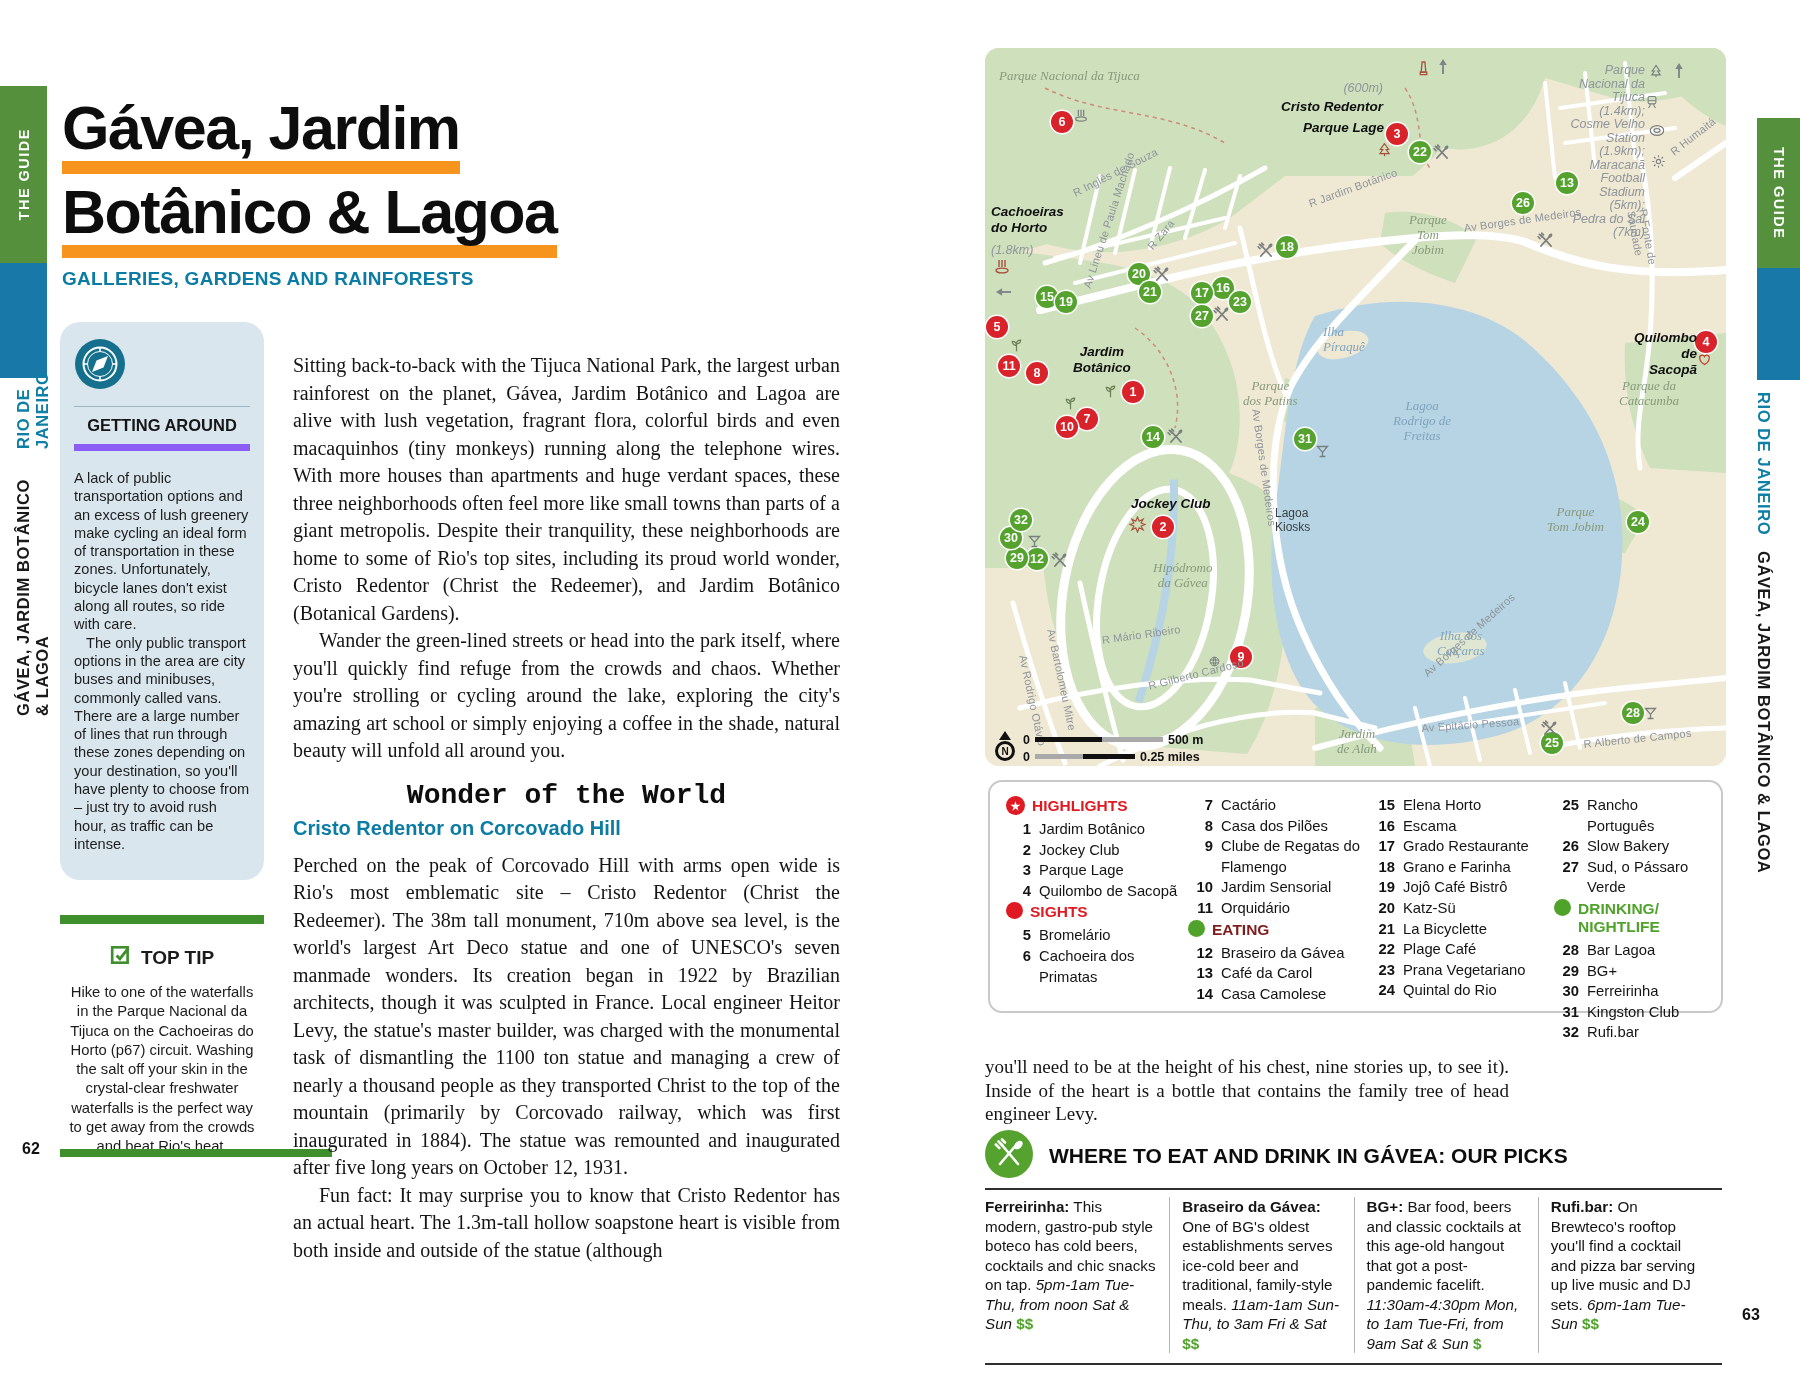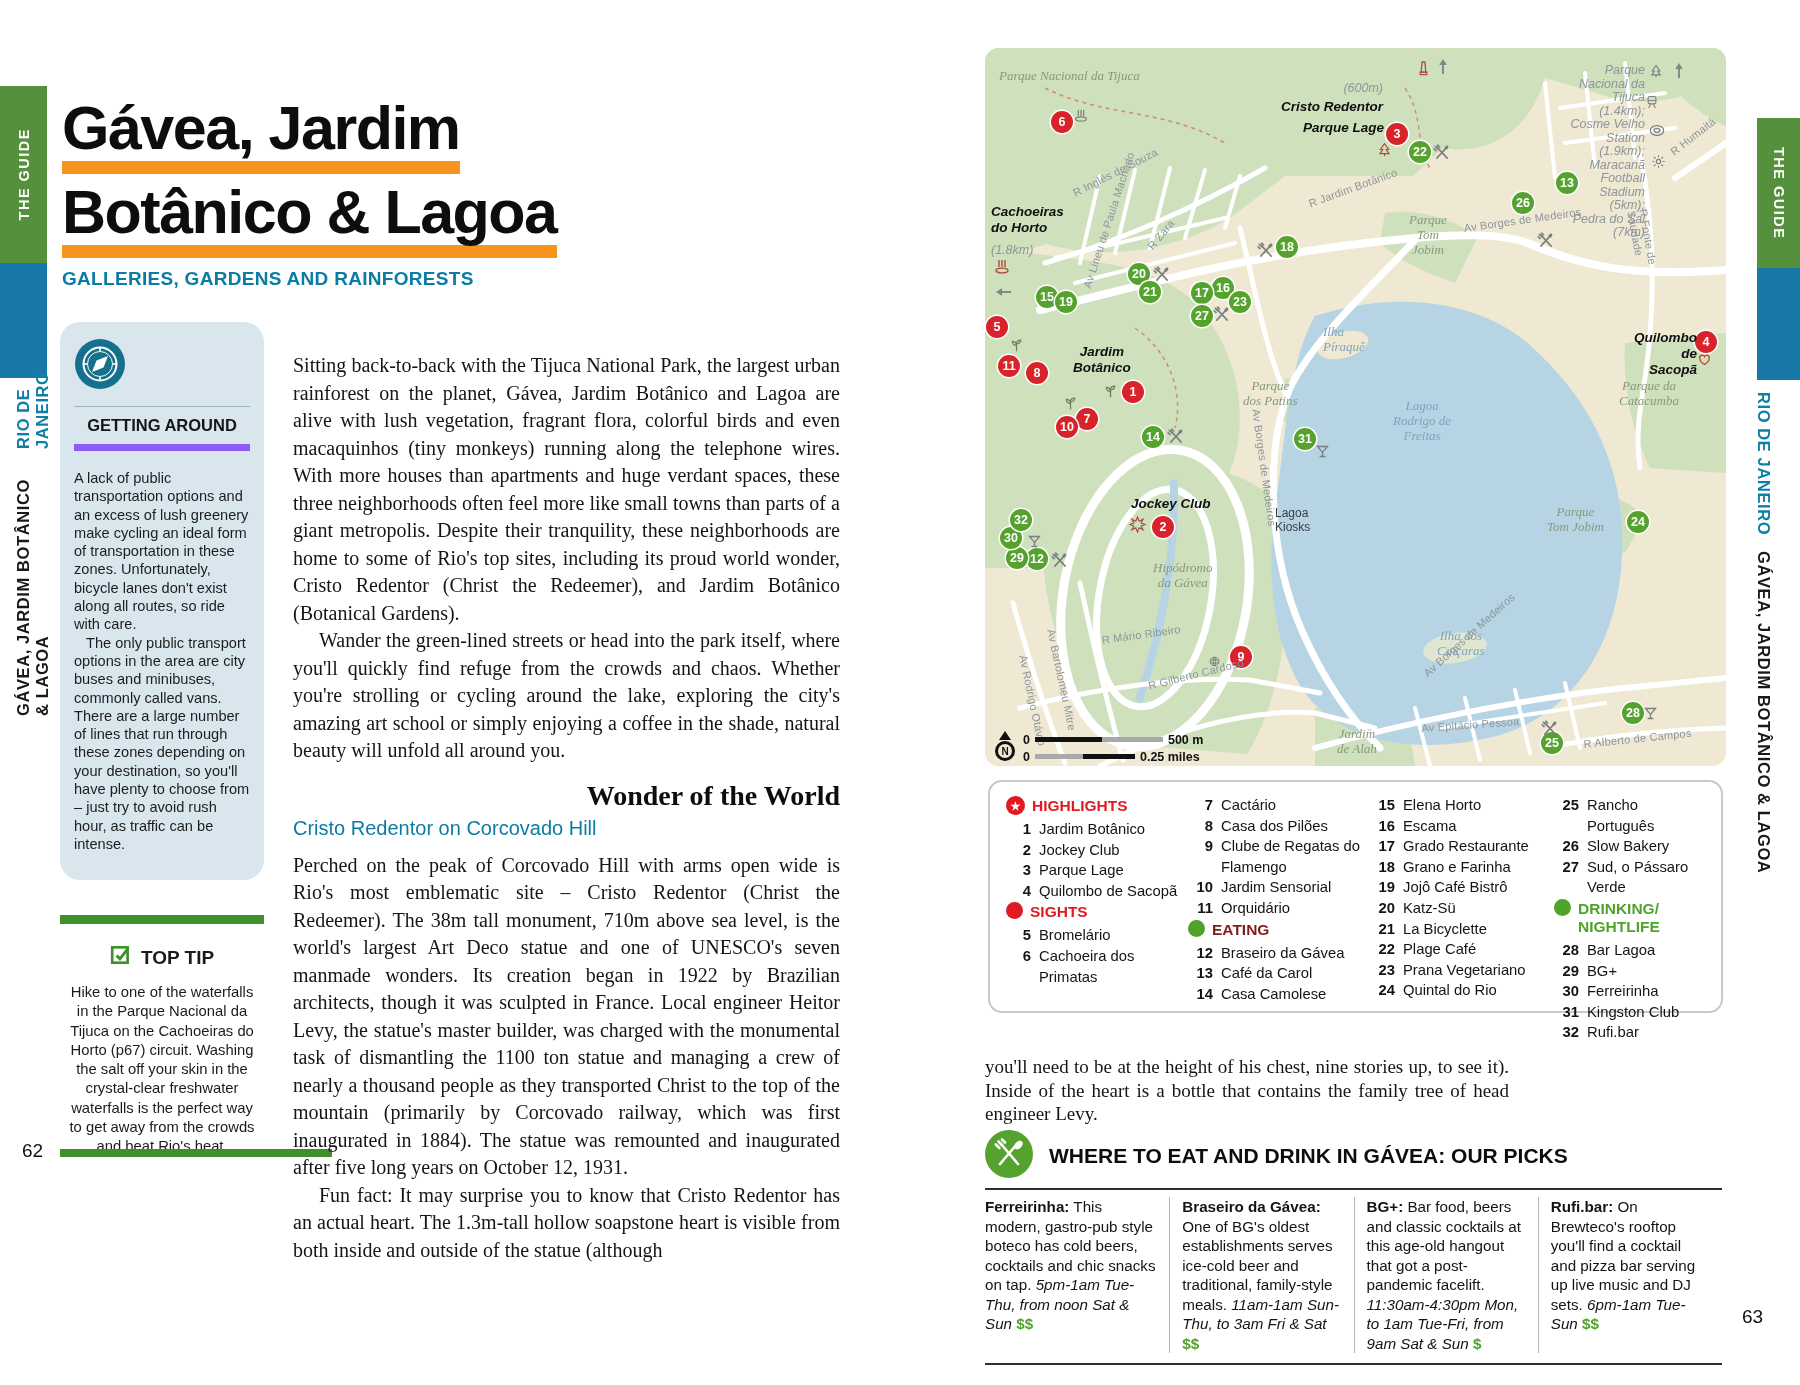--- a/index.html
+++ b/index.html
@@ -31,24 +31,24 @@
 
   .toptip{position:absolute;left:60px;top:915px;width:204px;text-align:center;}
   .toptip .bar{height:9px;background:#3f8f2c;margin-bottom:20px;}
   .tt-head{font-weight:800;font-size:19px;display:flex;align-items:center;justify-content:center;gap:9px;margin-bottom:12px;}
   .toptip p{margin:7px;font-size:14.8px;line-height:19.3px;}
 
   .main-col{position:absolute;left:293px;top:352px;width:547px;
             font-family:"Liberation Serif",serif;font-size:20px;line-height:27.5px;text-align:justify;color:#151515;}
   .main-col p{margin:0;}
   .main-col p.ind{text-indent:26px;}
-  .main-col h2{font-family:Liberation Serif, serif;font-size:28px;font-weight:800;margin:17px 0 6px;color:#0d0d0d;text-align:right;}
-  .main-col h3{font-family:"Liberation Sans",sans-serif;font-size:20px;font-weight:400;margin:0 0 9px;color:#0b7ca4;text-align:left;}
-
-  .pagenum{position:absolute;font-weight:normal;font-size:19px;color:#111;}
+  .main-col h2{font-family:Liberation Mono, monospace;font-size:28px;font-weight:800;margin:17px 0 6px;color:#0d0d0d;text-align:center;}
+  .main-col h3{font-family:"Liberation Sans",sans-serif;font-size:20px;font-weight:700;margin:0 0 9px;color:#0b7ca4;text-align:left;}
+
+  .pagenum{position:absolute;font-weight:bold;font-size:16px;color:#111;}
   .footbar{position:absolute;left:60px;top:1149px;width:272px;height:8px;background:#3f8f2c;}
 
   
   .map{position:absolute;left:985px;top:48px;width:741px;height:718px;border-radius:14px;overflow:hidden;background:#efe8d3;}
   .map svg.base{position:absolute;left:0;top:0;}
   .overlay{position:absolute;left:0;top:0;width:741px;height:718px;}
   .mk{position:absolute;width:22px;height:22px;border-radius:50%;color:#fff;font-weight:800;font-size:12.5px;
       display:flex;align-items:center;justify-content:center;box-shadow:0 0 0 1.5px #ffffff;}
   .mk-r{background:#d8232a;} .mk-g{background:#55a32e;}
   .ml{position:absolute;white-space:pre-line;transform-origin:left top;}

